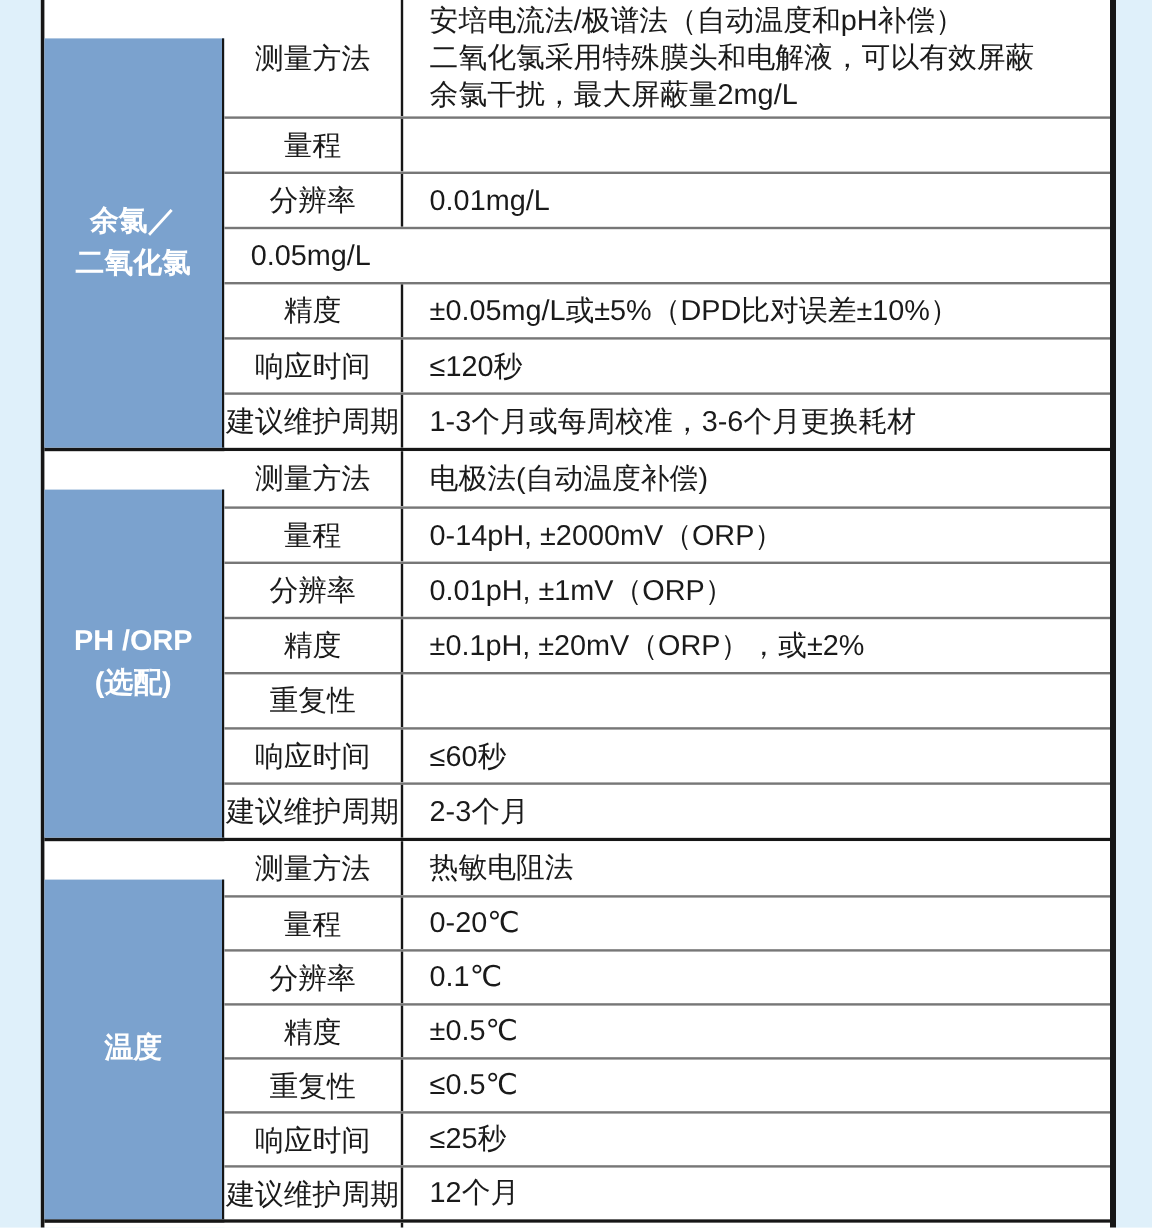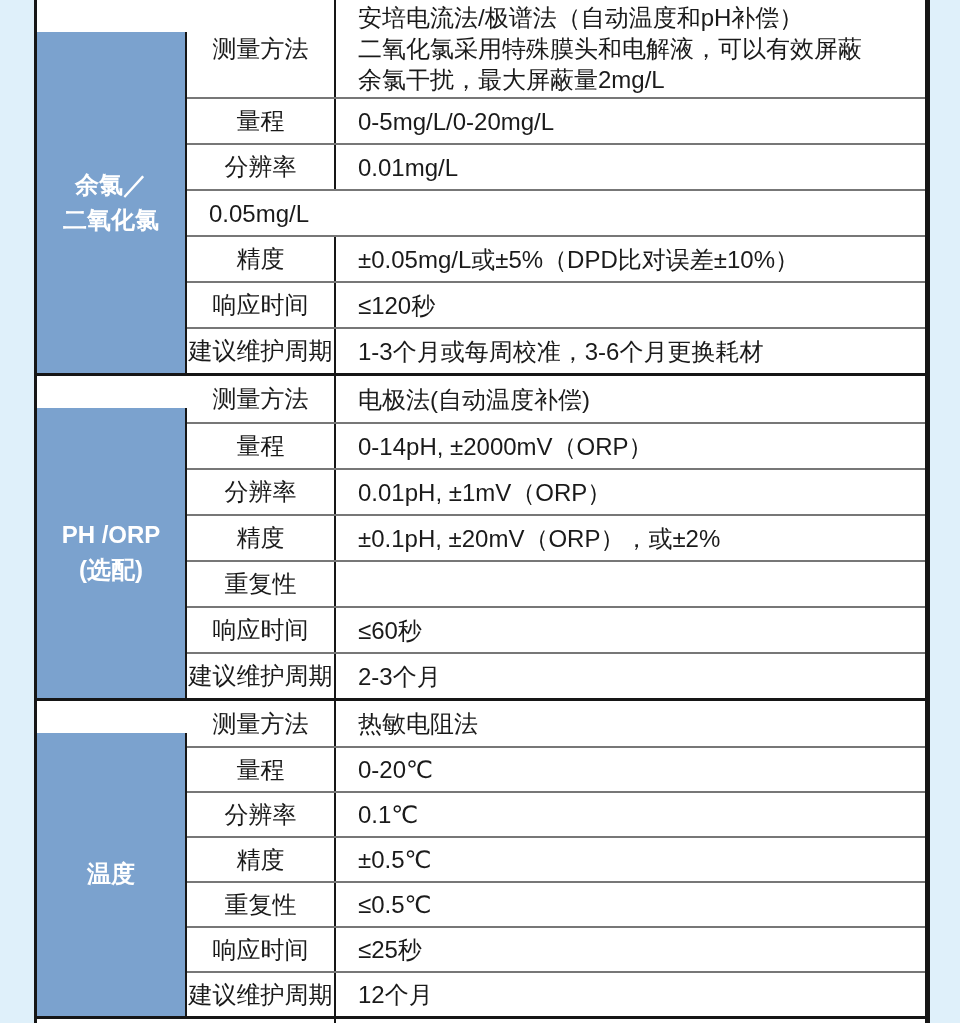--- a/index.html
+++ b/index.html
@@ -102,21 +102,20 @@
 二氧化氯</div>
     <div class="rows">
       <div class="row r97">
         <div class="label">测量方法</div>
         <div class="value">安培电流法/极谱法（自动温度和pH补偿）
 二氧化氯采用特殊膜头和电解液，可以有效屏蔽
 余氯干扰，最大屏蔽量2mg/L</div>
       </div>
       <div class="row r46">
         <div class="label">量程</div>
-        <div class="value">0-5mg/L/0-20mg/L</div>
       </div>
       <div class="row r46">
         <div class="label">分辨率</div>
         <div class="value">0.01mg/L</div>
       </div>
       <div class="row r46">
         <div class="value">0.05mg/L</div>
       </div>
       <div class="row r46">
         <div class="label">精度</div>

